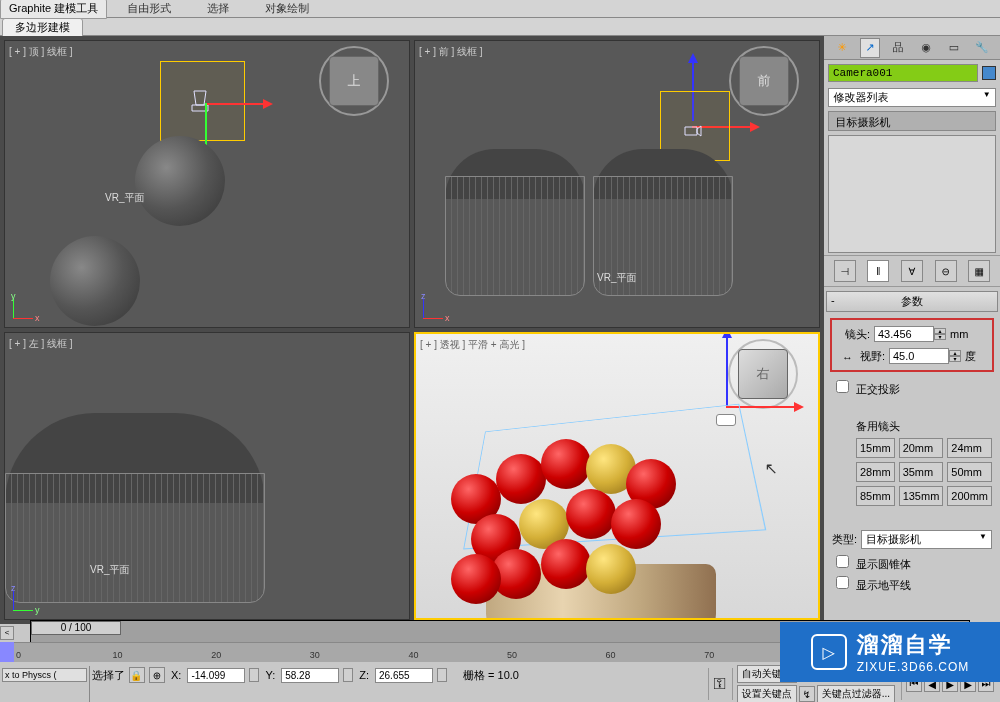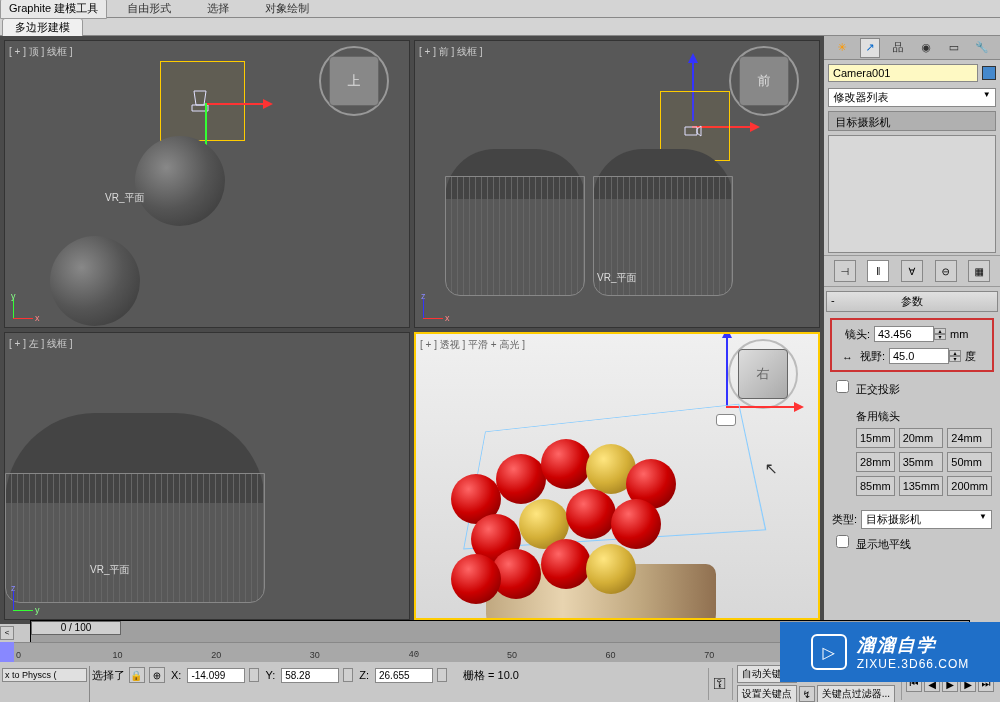--- a/index.html
+++ b/index.html
@@ -44,21 +44,21 @@
     
     .apples-container { position: absolute; left: 25px; top: 90px; width: 270px; height: 200px; }
     .apple { position: absolute; width: 50px; height: 50px; background: radial-gradient(circle at 35% 30%, #ff6666, #cc0000, #660000); border-radius: 50%; }
     .apple.gold { background: radial-gradient(circle at 35% 30%, #ffe680, #d4af37, #8b6914); }
     .basket-3d { position: absolute; left: 45px; bottom: -30px; width: 230px; height: 90px; background: linear-gradient(90deg, #c0a880, #e8d4b0, #c0a880, #907050); border-radius: 10px 10px 40px 40px; }
     
     .right-panel { width: 176px; background: #c8c8c8; display: flex; flex-direction: column; }
     .panel-icons { background: #b8b8b8; height: 24px; display: flex; align-items: center; justify-content: space-around; border-bottom: 1px solid #888; padding: 0 4px; }
     .panel-icon { width: 20px; height: 20px; display: flex; align-items: center; justify-content: center; color: #333; cursor: pointer; }
     
-    .panel-input { width: 95%; margin: 4px auto; background: #fef9c3; border: 1px solid #888; padding: 2px 4px; display: block; }
+    .panel-input { width: 95%; margin: 4px auto; background: #84cc16; border: 1px solid #888; padding: 2px 4px; display: block; font-family: Liberation Mono, monospace; }
     .panel-color-box { display: inline-block; width: 14px; height: 14px; background: #4488cc; border: 1px solid #333; vertical-align: middle; margin-left: 4px; }
     
     .panel-input-row { display: flex; margin: 4px 4px; align-items: center; }
     .panel-input-row .panel-input { flex: 1; margin: 0; }
     
     .panel-dropdown { width: 95%; margin: 2px auto; background: #fff; border: 1px solid #888; padding: 1px 4px; display: flex; justify-content: space-between; }
     .dropdown-arrow { font-size: 8px; }
     
     .panel-list { width: 95%; margin: 2px auto; background: #b0b0b0; border: 1px solid #888; height: 20px; padding: 3px 6px; }
     .panel-blank { width: 95%; margin: 2px auto; background: #d8d8d8; border: 1px solid #888; height: 118px; }
@@ -72,21 +72,21 @@
     .param-row { display: flex; align-items: center; padding: 2px 8px; margin: 2px 0; }
     .param-label { min-width: 32px; text-align: right; padding-right: 4px; }
     .param-input { background: #fff; border: 1px solid #888; width: 60px; padding: 1px 3px; }
     .param-spinner { width: 12px; display: flex; flex-direction: column; }
     .param-spinner span { height: 6px; background: #d0d0d0; border: 1px solid #888; font-size: 6px; text-align: center; line-height: 4px; }
     .param-unit { padding-left: 4px; }
     
     .checkbox-row { padding: 2px 12px; }
     .checkbox-row input { margin-right: 4px; }
     
-    .lens-section { margin: 10px 8px; padding-left: 24px; }
+    .lens-section { margin: 20px 8px; padding-left: 24px; }
     .lens-title { margin-bottom: 4px; }
     .lens-grid { display: grid; grid-template-columns: repeat(3, 1fr); gap: 4px; }
     .lens-btn { background: #d0d0d0; border: 1px solid #888; padding: 3px; text-align: left; cursor: pointer; }
     
     .type-row { padding: 4px 8px; display: flex; align-items: center; }
     .type-select { flex: 1; background: #fff; border: 1px solid #888; padding: 1px 4px; margin-left: 4px; display: flex; justify-content: space-between; }
     
     .timeline-area { height: 42px; background: #c8c8c8; display: flex; flex-direction: column; }
     .slider-row { height: 18px; display: flex; align-items: center; }
     .slider-track { flex: 1; background: #a0a0a0; height: 26px; border: 1px solid #000000; margin: 0 16px; position: relative; }
@@ -111,21 +111,21 @@
     
     .status-right { display: flex; padding: 2px; gap: 2px; }
     .status-section { border-left: 1px solid #999; padding: 0 4px; display: flex; flex-direction: column; justify-content: center; gap: 2px; }
     .status-section-row { display: flex; gap: 2px; align-items: center; }
     .key-btn { background: #e0e0e0; border: 1px solid #888; padding: 1px 4px; font-size: 10px; }
     .key-input { background: #fff; border: 1px solid #888; width: 70px; padding: 1px 3px; font-size: 10px; }
     
     .watermark { position: absolute; right: 0; bottom: 20px; width: 220px; height: 60px; background: #1f6fc8; display: flex; align-items: center; justify-content: center; color: #fff; gap: 10px; z-index: 100; }
     .watermark-logo { width: 36px; height: 36px; border: 2px solid #fff; border-radius: 6px; display: flex; align-items: center; justify-content: center; font-size: 16px; }
     .watermark-text { display: flex; flex-direction: column; }
-    .watermark-text .big { font-size: 18px; font-weight: bold; letter-spacing: 2px; font-style: italic; }
+    .watermark-text .big { font-size: 22px; font-weight: bold; letter-spacing: 2px; }
     .watermark-text .small { font-size: 12px; letter-spacing: 1px; }
     
     .yellow-box { position: absolute; border: 1px solid #ffcc00; background: rgba(255,204,0,0.05); }
   </style>
 </head>
 <body>
 
 <div class="top-bar">
   <div class="top-tab">Graphite 建模工具</div>
   <div class="top-menu-item">自由形式</div>
@@ -306,41 +306,45 @@
     <div class="type-row">
       <span>类型:</span>
       <div class="type-select">
         <span>目标摄影机</span>
         <span class="dropdown-arrow">▼</span>
       </div>
     </div>
 
     <div class="checkbox-row">
       <input type="checkbox" style="">
+      <span>显示圆锥体</span>
+    </div>
+    <div class="checkbox-row">
+      <input type="checkbox" style="">
       <span>显示地平线</span>
     </div>
   </div>
 </div>
 
 <div class="timeline-area">
   <div class="slider-row">
     <div class="slider-nav">&lt;</div>
     <div class="slider-track">
       <div class="slider-handle">0 / 100</div>
     </div>
     <div class="slider-nav">&gt;</div>
   </div>
   <div class="ticks-row">
     <div class="ticks-left"></div>
     <div class="ticks-track">
       <span class="tick-num" style="left:2px;">0</span>
       <span class="tick-num" style="left:10%;">10</span>
       <span class="tick-num" style="left:20%;">20</span>
       <span class="tick-num" style="left:30%;">30</span>
-      <span class="tick-num" style="left:40%;font-family:Liberation Mono, monospace;">40</span>
+      <span class="tick-num" style="left:40%;">40</span>
       <span class="tick-num" style="left:50%;">50</span>
       <span class="tick-num" style="left:60%;">60</span>
       <span class="tick-num" style="left:70%;">70</span>
       <span class="tick-num" style="left:80%;">80</span>
     </div>
   </div>
 </div>
 
 <div class="status-bar">
   <div class="status-left">

